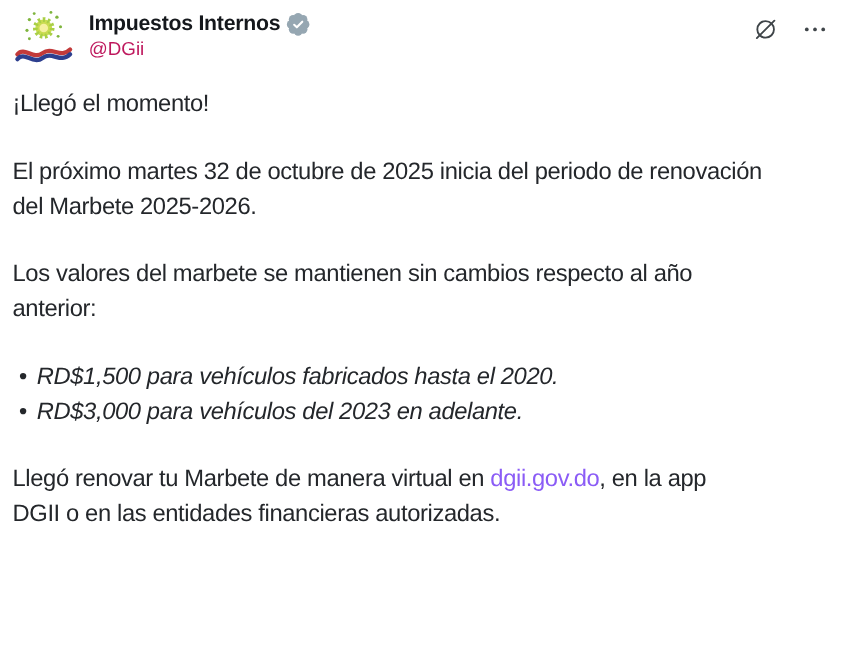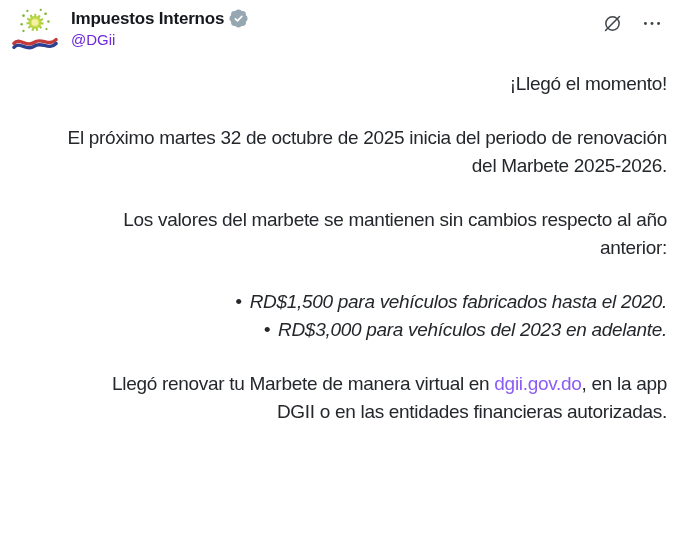--- a/index.html
+++ b/index.html
@@ -11,37 +11,37 @@
   }
   .post { padding: 8px 12px 0 10px; }
 
   
   .header { display: flex; align-items: flex-start; }
   .avatar {
     width: 50px; height: 46px; margin-right: 11px; flex: 0 0 auto;
     cursor: pointer;
   }
   .names { flex: 1 1 auto; padding-top: 1px; min-width: 0; }
-  .display-row { display: flex; align-items: flex-start; gap: 5px; }
+  .display-row { display: flex; align-items: flex-end; gap: 5px; }
   .display-name {
     font-weight: bold; font-size: 17px; color: #15181c;
     letter-spacing: -0.2px; white-space: nowrap; cursor: pointer;
   }
   .badge { width: 19px; height: 19px; flex: 0 0 auto; }
-  .handle { font-size: 15px; color: #6d28d9; margin-top: 2px; cursor: pointer; }
+  .handle { font-size: 15px; color: #be185d; margin-top: 2px; cursor: pointer; }
   .actions { display: flex; align-items: center; gap: 18px; padding: 5px 4px 0 0; flex: 0 0 auto; }
   .icon-btn { cursor: pointer; display: inline-flex; }
 
   
   .body {
     margin-top: 13px;
     font-size: 19px; line-height: 28px; letter-spacing: -0.3px;
     color: #24272b;
   }
-  .body p { margin: 16px 0 26px 0; text-align: right; }
+  .body p { margin: 16px 0 26px 0; }
   .line { display: block; }
   .bullet-row { display: block; padding-left: 5px; font-style: italic; }
   .bullet-glyph { display: inline-block; margin-right: 8px; }
   a.link, a.hashtag {
     color: #8b5cf6; text-decoration: none; cursor: pointer;
   }
   .hashtags { margin-bottom: 0; white-space: nowrap; }
 </style>
 </head>
 <body>

